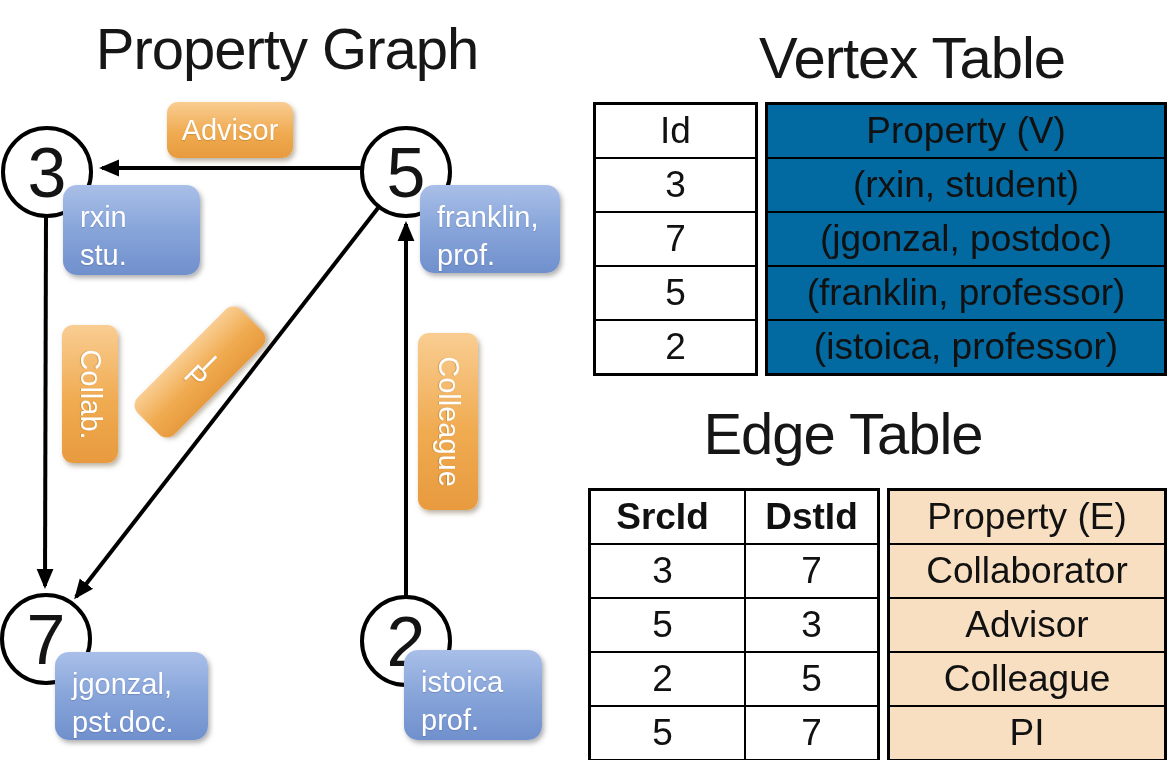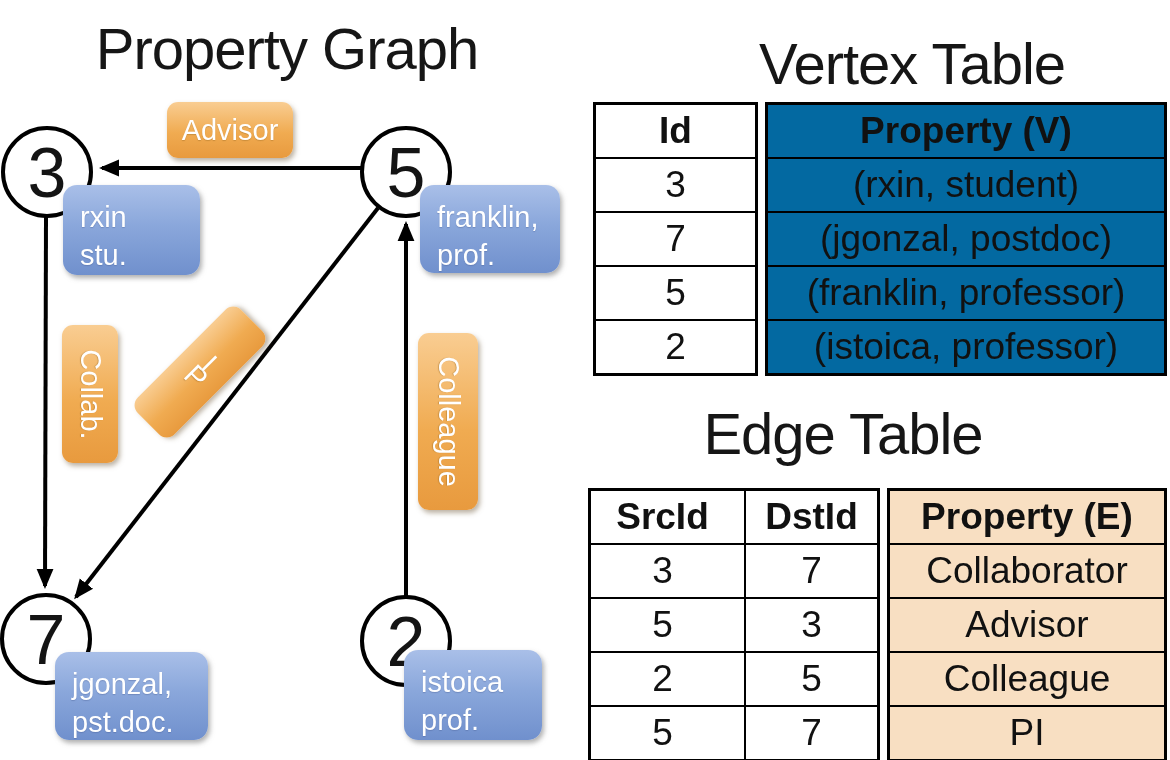--- a/index.html
+++ b/index.html
@@ -33,21 +33,21 @@
   .elabel .vert{transform:rotate(90deg);white-space:nowrap;}
   .elabel.pi-box{transform:rotate(-45deg);}
   .pi-text{display:flex;gap:5px;}
   .pi-text .glyph90{display:inline-block;transform:rotate(90deg);}
   
   .tablewrap{position:absolute;display:flex;gap:7px;}
   .subtable{border:3px solid #000;box-sizing:border-box;background:#fff;}
   .trow{height:52px;display:flex;align-items:center;justify-content:center;
         font-size:37px;color:#111;}
   .trow + .trow{border-top:2px solid #000;}
-  .trow.hdr{font-weight:700;}
+  .trow.hdr{font-weight:400;}
   .duo{display:grid;grid-template-columns:1fr 1fr;height:52px;}
   .duo + .duo{border-top:2px solid #000;}
   .duo .cell{display:flex;align-items:center;justify-content:center;font-size:37px;}
   .duo .cell + .cell{border-left:2px solid #000;height:100%;margin-left:10px;}
   .duo .cell.hdr{font-weight:700;}
   .blue-fill{background:#0369a1;}
   .tan-fill{background:#f8dfc2;}
 </style>
 </head>
 <body>
@@ -103,21 +103,21 @@
   <div class="elabel pi-box" style="left:127px;top:346px;width:146px;height:52px;">
     <span class="pi-text">
         <span class="glyph90">P</span>
         <span class="glyph90">I</span>
       </span>
   </div>
   <div class="elabel" style="left:418px;top:333px;width:60px;height:177px;">
     <span class="vert">Colleague</span>
   </div>
 
-  <div class="title" style="left:912px;top:30px;text-align:center;">Vertex Table</div>
+  <div class="title" style="left:912px;top:24px;text-align:center;">Vertex Table</div>
 
   <div class="tablewrap" style="left:593px;top:102px;">
     <div class="subtable" style="width:165px;">
       <div class="trow hdr">Id</div>
       <div class="trow">3</div>
       <div class="trow">7</div>
       <div class="trow">5</div>
       <div class="trow">2</div>
     </div>
     <div class="subtable" style="width:402px;">

